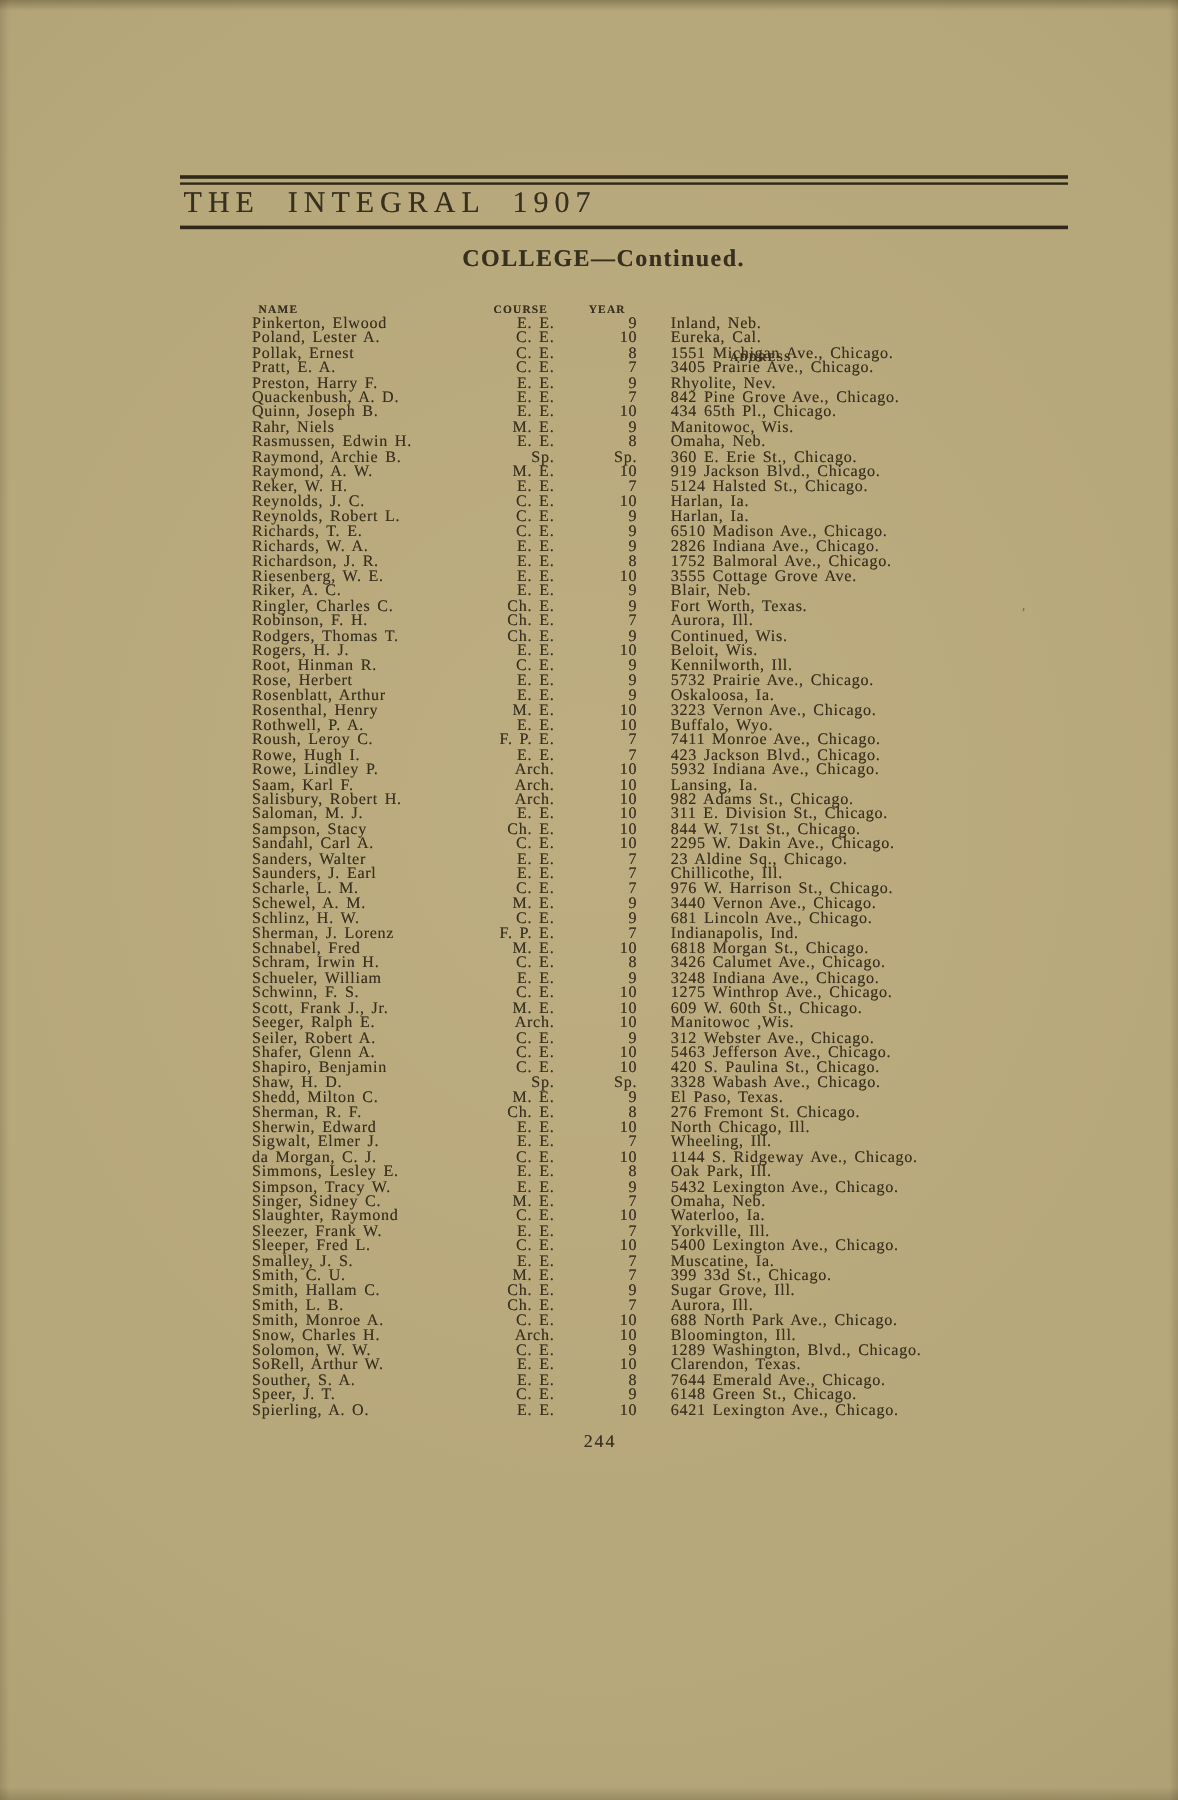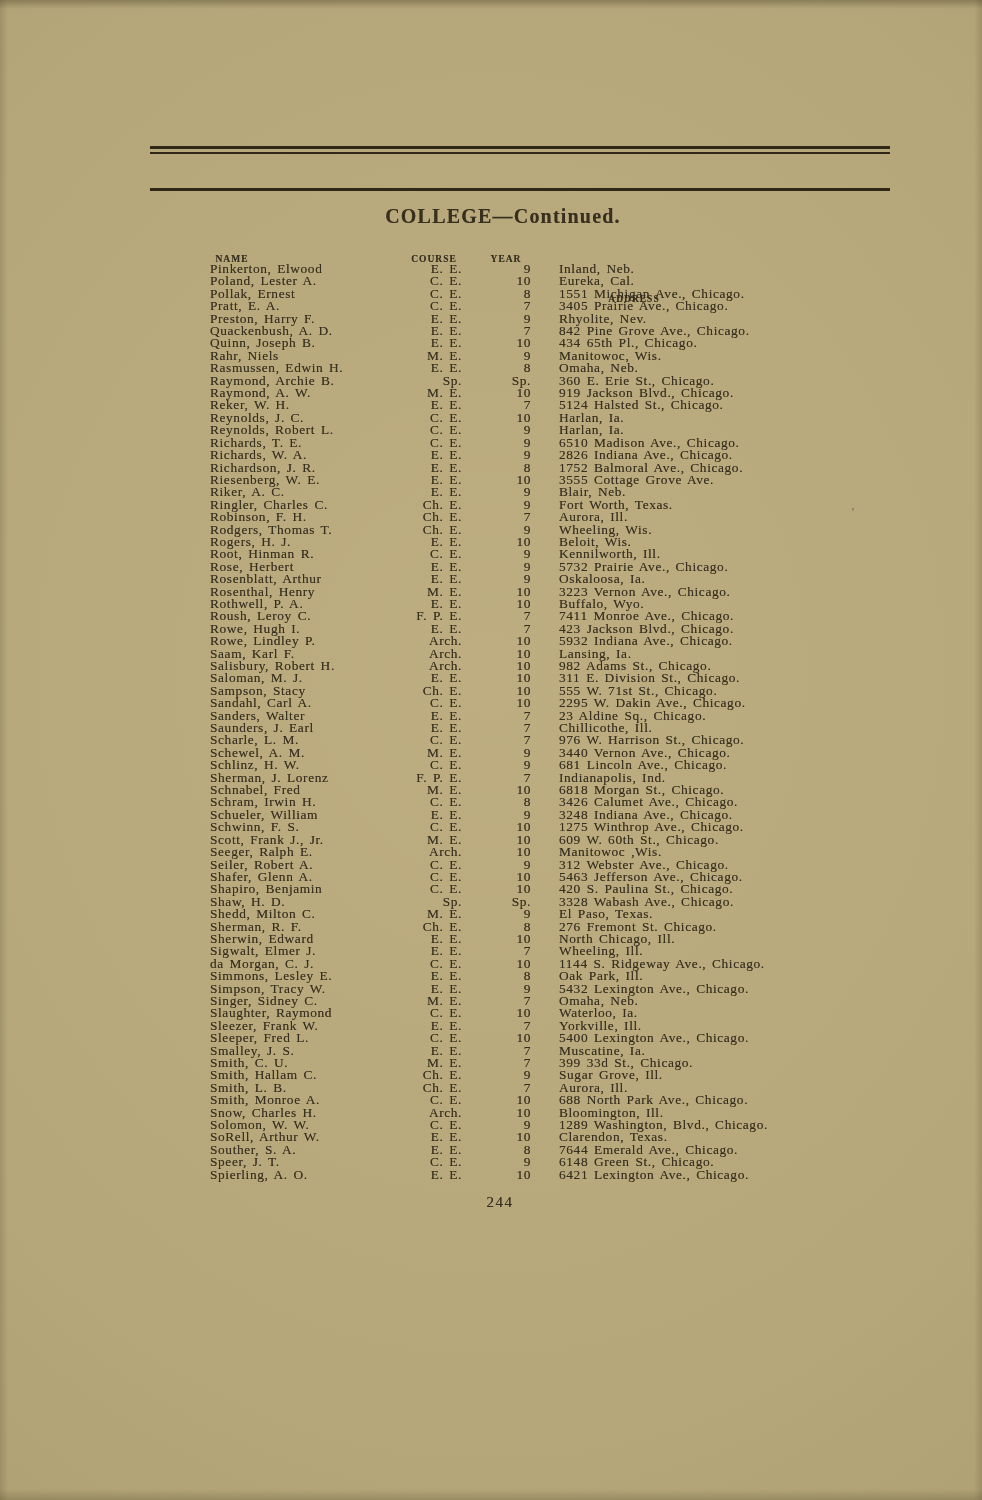--- a/index.html
+++ b/index.html
@@ -91,20 +91,21 @@
 </head>
 <body>
 
 <div class="page">
 
   <div class="rule-double">
     <div class="thick"></div>
     <div class="thin"></div>
   </div>
 
+  <h1 class="masthead-title ink">THE INTEGRAL 1907</h1>
 
   <div class="rule-single"></div>
 
   <h2 class="section-title ink">COLLEGE—Continued.</h2>
 
   <div>
     <span class="col-header ch-name ink">NAME</span>
     <span class="col-header ch-course ink">COURSE</span>
     <span class="col-header ch-year ink">YEAR</span>
     <span class="col-header ch-address ink">ADDRESS</span>
@@ -255,21 +256,21 @@
     <span class="c-name">Robinson, F. H.</span>
     <span class="c-course">Ch. E.</span>
     <span class="c-year">7</span>
     <span class="c-address">Aurora, Ill.</span>
   </div>
 
   <div class="row ink">
     <span class="c-name">Rodgers, Thomas T.</span>
     <span class="c-course">Ch. E.</span>
     <span class="c-year">9</span>
-    <span class="c-address">Wheeling, Wis.</span>
+    <span class="c-address">Continued, Wis.</span>
   </div>
 
   <div class="row ink">
     <span class="c-name">Rogers, H. J.</span>
     <span class="c-course">E. E.</span>
     <span class="c-year">10</span>
     <span class="c-address">Beloit, Wis.</span>
   </div>
 
   <div class="row ink">
@@ -346,21 +347,21 @@
     <span class="c-name">Saloman, M. J.</span>
     <span class="c-course">E. E.</span>
     <span class="c-year">10</span>
     <span class="c-address">311 E. Division St., Chicago.</span>
   </div>
 
   <div class="row ink">
     <span class="c-name">Sampson, Stacy</span>
     <span class="c-course">Ch. E.</span>
     <span class="c-year">10</span>
-    <span class="c-address">555 W. 71st St., Chicago.</span>
+    <span class="c-address">844 W. 71st St., Chicago.</span>
   </div>
 
   <div class="row ink">
     <span class="c-name">Sandahl, Carl A.</span>
     <span class="c-course">C. E.</span>
     <span class="c-year">10</span>
     <span class="c-address">2295 W. Dakin Ave., Chicago.</span>
   </div>
 
   <div class="row ink">

